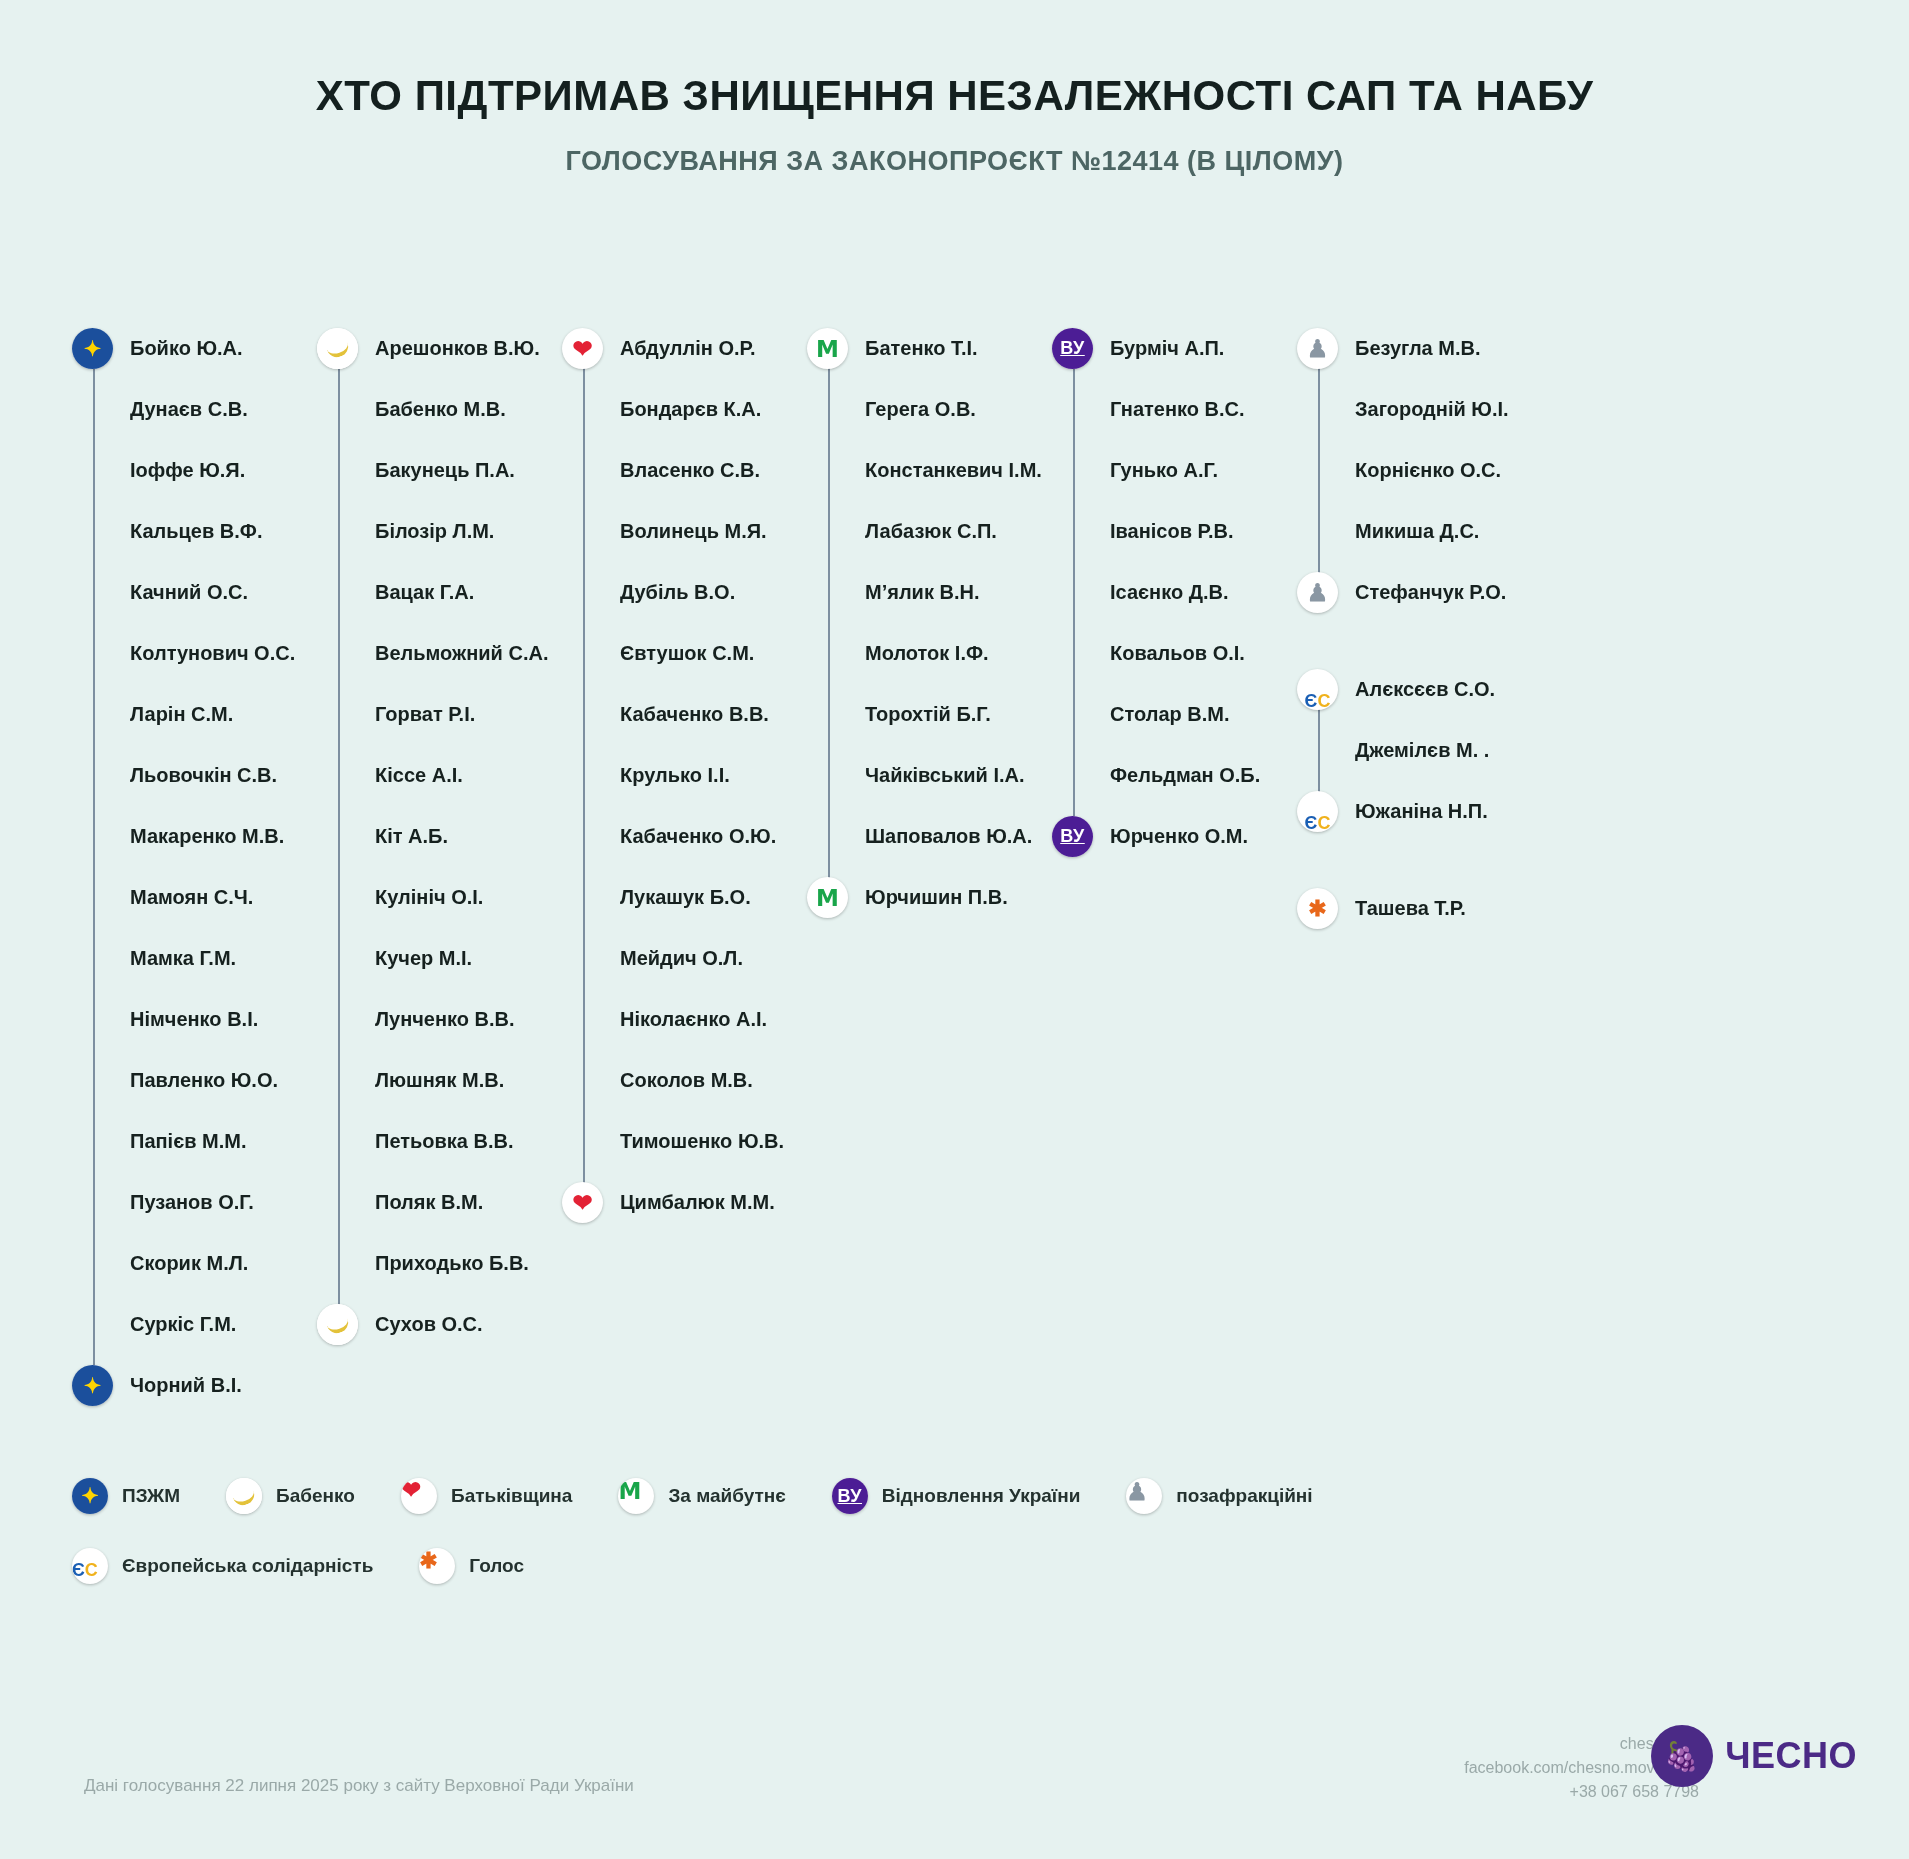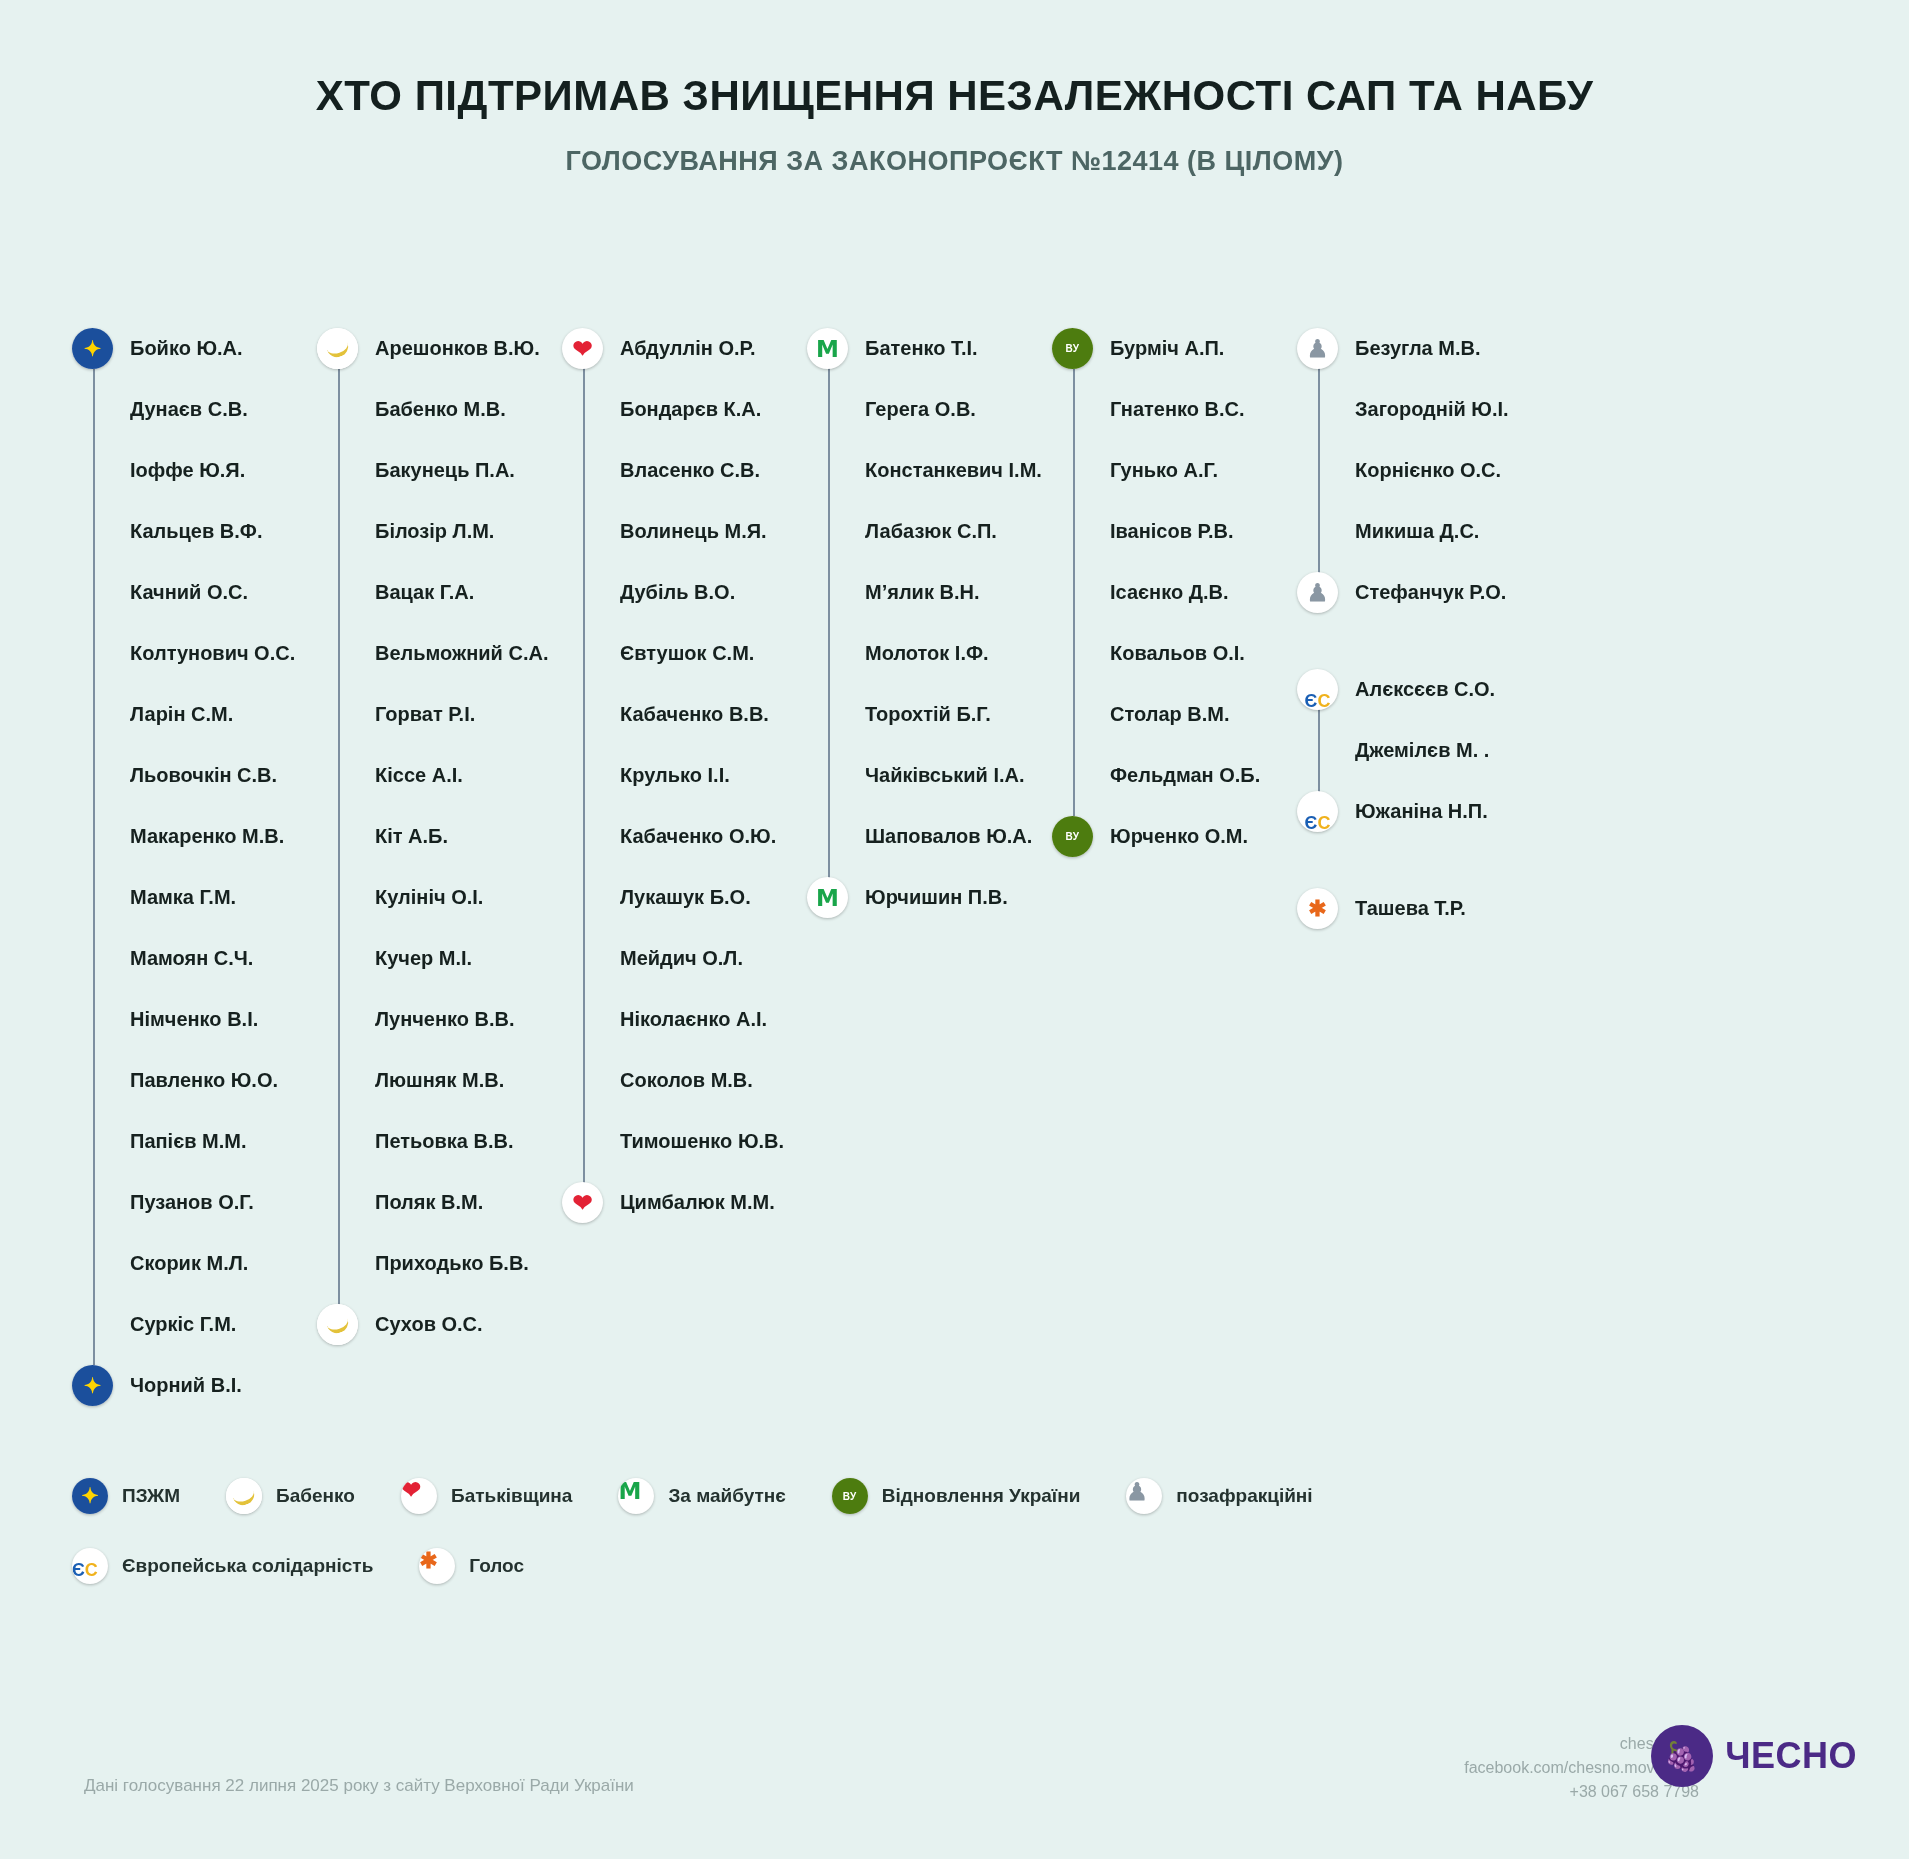--- a/index.html
+++ b/index.html
@@ -122,26 +122,27 @@
     font-size: 24px;
     line-height: 1;
   }
   .m-zm {
     color: #19a54a;
     font-size: 23px;
     font-weight: bold;
     font-family: "DejaVu Sans", sans-serif;
   }
   .m-vu {
-    background: #4d7c0f;
+    background: #4c1d95;
     color: #ffffff;
     width: 41px; height: 41px;
     display: flex; align-items: center; justify-content: center;
-    font-size: 10px;
+    font-size: 18px;
     letter-spacing: 0.5px;
+    text-decoration: underline;
   }
   .m-pozaf {
     color: #8a97a3;
     font-size: 24px;
   }
   .m-es {
     color: #1a5fb4;
     font-size: 18px;
     font-weight: bold;
     margin-top: 24px;
@@ -292,27 +293,27 @@
         <div class="row">
           <div class="badge empty">
             <span class="m-pzhm">✦</span>
           </div>
           <div class="name">Макаренко М.В.</div>
         </div>
         <div class="row">
           <div class="badge empty">
             <span class="m-pzhm">✦</span>
           </div>
+          <div class="name">Мамоян С.Ч.</div>
+        </div>
+        <div class="row">
+          <div class="badge empty">
+            <span class="m-pzhm">✦</span>
+          </div>
           <div class="name">Мамка Г.М.</div>
-        </div>
-        <div class="row">
-          <div class="badge empty">
-            <span class="m-pzhm">✦</span>
-          </div>
-          <div class="name">Мамоян С.Ч.</div>
         </div>
         <div class="row">
           <div class="badge empty">
             <span class="m-pzhm">✦</span>
           </div>
           <div class="name">Німченко В.І.</div>
         </div>
         <div class="row">
           <div class="badge empty">
             <span class="m-pzhm">✦</span>

